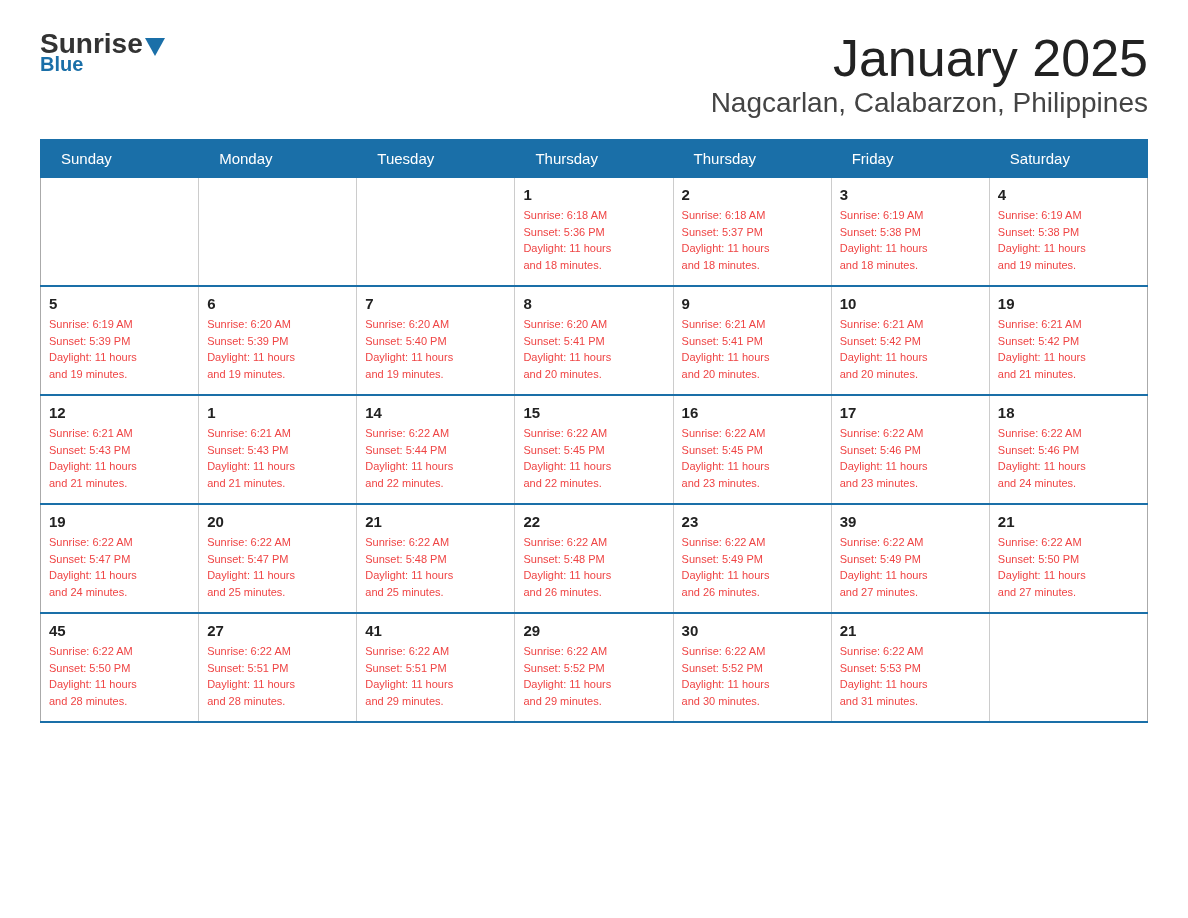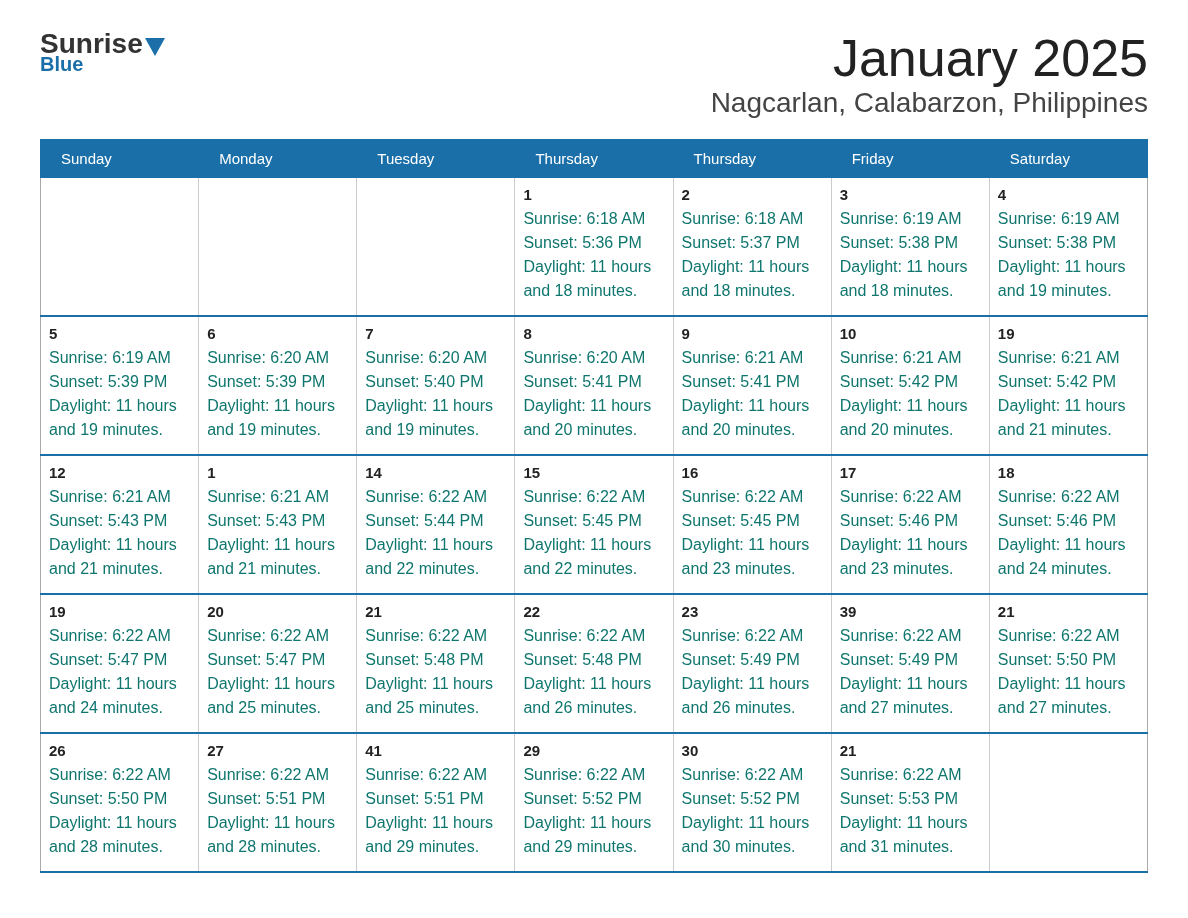--- a/index.html
+++ b/index.html
@@ -93,22 +93,22 @@
       border-right: none;
     }
     .day-number {
       font-size: 15px;
       font-weight: bold;
       color: #222;
       margin-bottom: 4px;
       display: block;
     }
     .day-info {
-      font-size: 16px;
-      color: #0f766e;
+      font-size: 11px;
+      color: #ef4444;
       line-height: 1.5;
     }
     .empty-cell {
       background: #fff;
     }
   </style>
 </head>
 <body>
 
 <div class="header">
@@ -320,21 +320,21 @@
         <td>
           <span class="day-number">21</span>
           <div class="day-info" style="white-space: pre-line;">Sunrise: 6:22 AM
 Sunset: 5:50 PM
 Daylight: 11 hours
 and 27 minutes.</div>
         </td>
       </tr>
       <tr>
         <td>
-          <span class="day-number">26</span>
+          <span class="day-number">45</span>
           <div class="day-info" style="white-space: pre-line;">Sunrise: 6:22 AM
 Sunset: 5:50 PM
 Daylight: 11 hours
 and 28 minutes.</div>
         </td>
         <td>
           <span class="day-number">27</span>
           <div class="day-info" style="white-space: pre-line;">Sunrise: 6:22 AM
 Sunset: 5:51 PM
 Daylight: 11 hours

